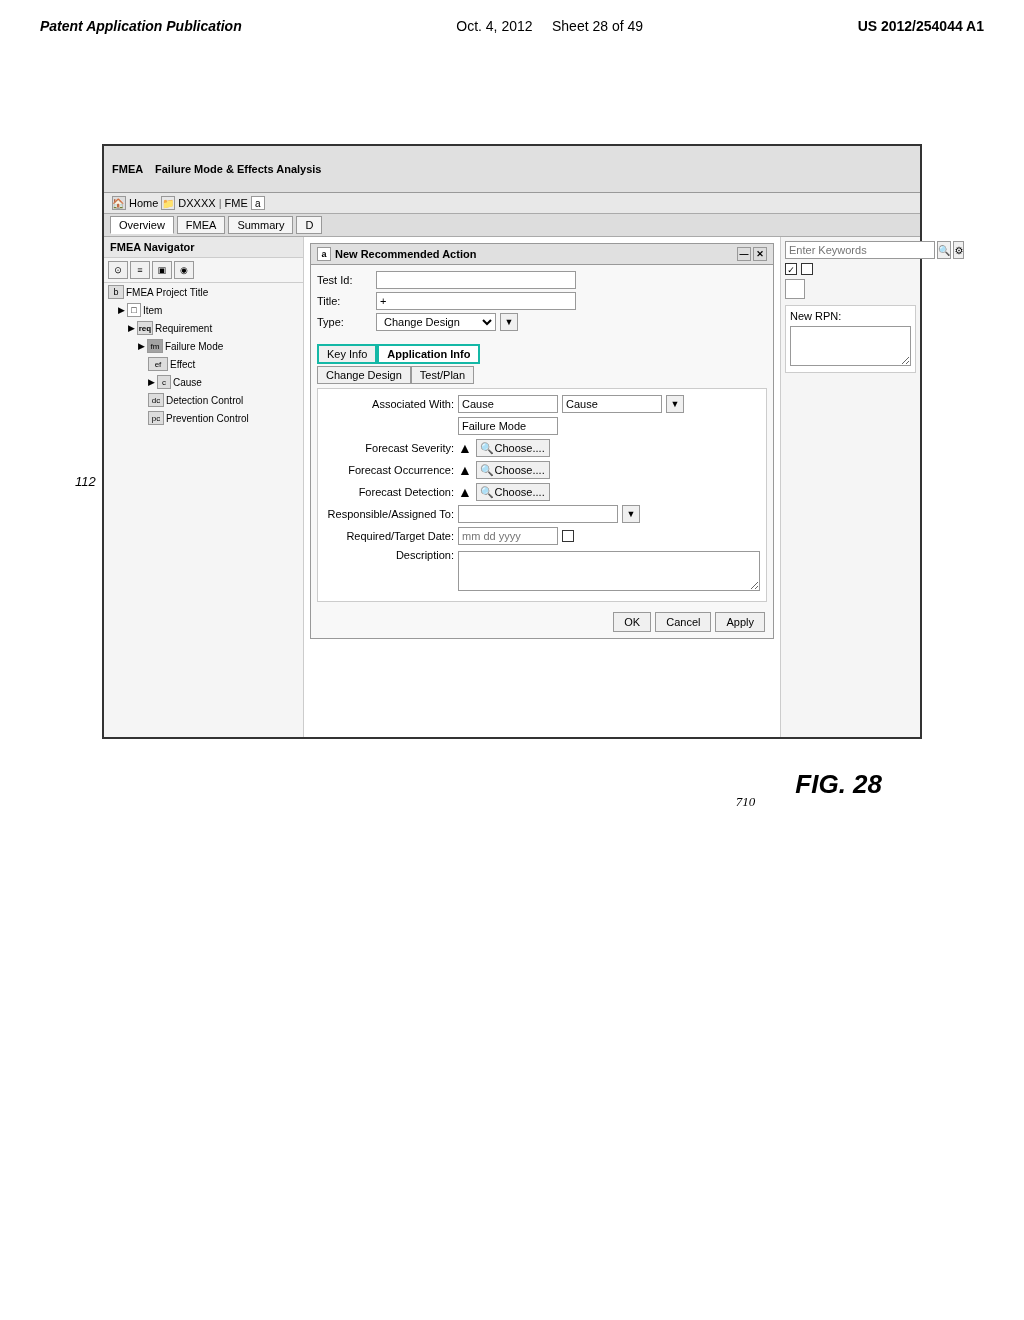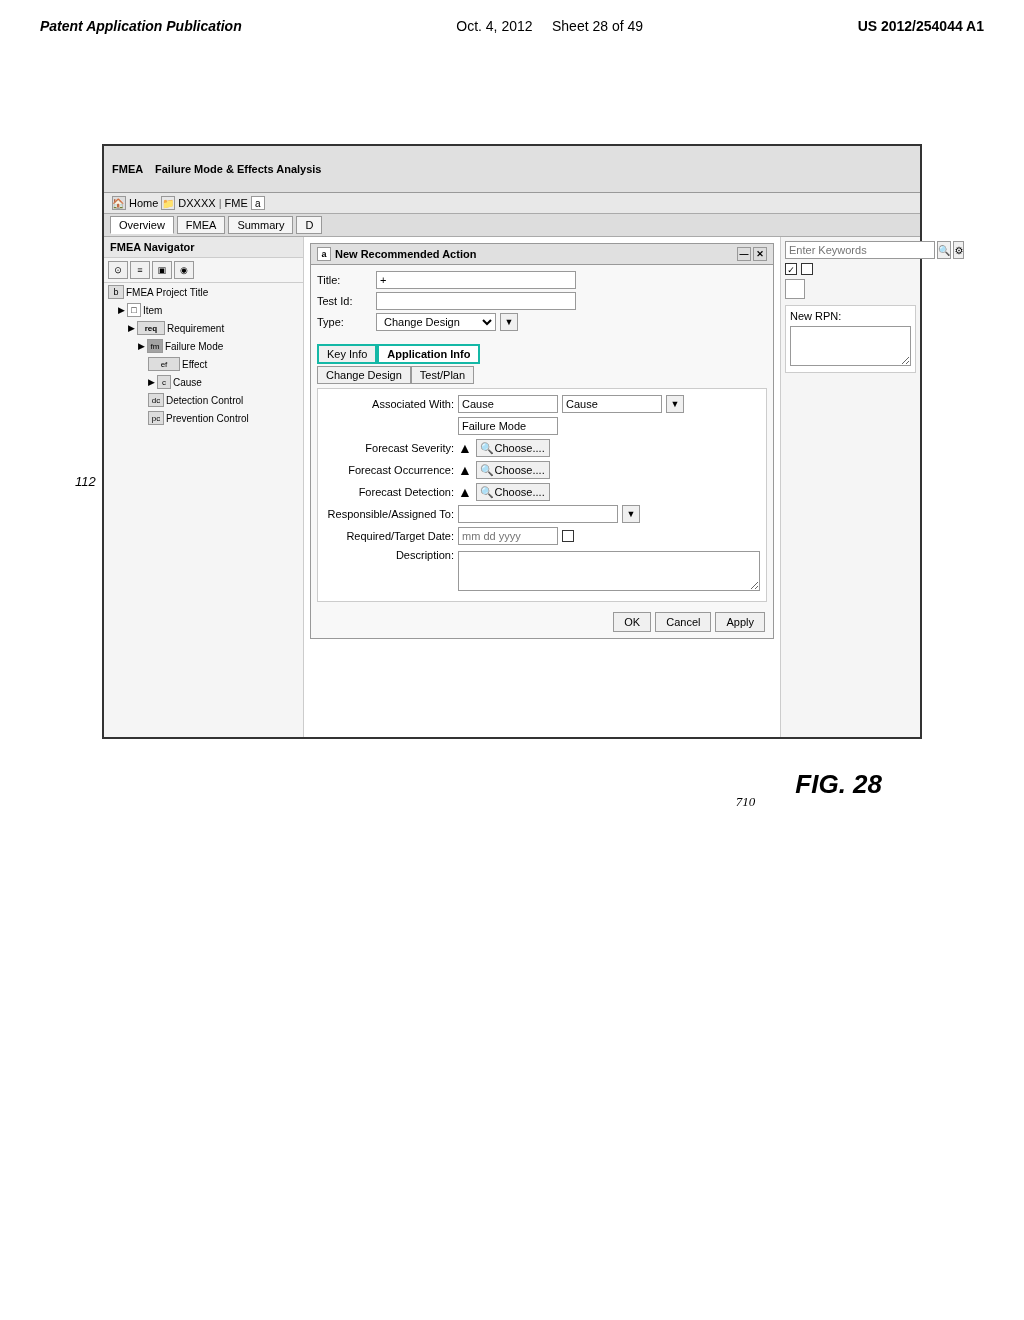--- a/index.html
+++ b/index.html
@@ -505,30 +505,30 @@
             <span style="font-size:9px; border:1px solid #999; background:#ddd; width:16px; height:14px; display:inline-flex; align-items:center; justify-content:center;">b</span>
             <span style="font-size:10px;">FMEA Project Title</span>
           </div>
           <div class="tree-item level1">
             <span class="tree-triangle">▶</span>
             <span style="font-size:9px; border:1px solid #999; background:#fff; width:14px; height:14px; display:inline-flex; align-items:center; justify-content:center;">□</span>
             <span style="font-size:10px;">Item</span>
           </div>
           <div class="tree-item level2">
             <span class="tree-triangle">▶</span>
-            <span style="font-size:8px; border:1px solid #999; background:#ddd; width:28px; height:14px; display:inline-flex; align-items:center; justify-content:center; font-weight:bold;">req</span>
+            <span style="font-size:8px; border:1px solid #999; background:#ddd; width:16px; height:14px; display:inline-flex; align-items:center; justify-content:center; font-weight:bold;">req</span>
             <span style="font-size:10px;">Requirement</span>
           </div>
           <div class="tree-item level3">
             <span class="tree-triangle">▶</span>
             <span style="font-size:8px; border:1px solid #999; background:#a3a3a3; width:16px; height:14px; display:inline-flex; align-items:center; justify-content:center;">fm</span>
             <span style="font-size:10px;">Failure Mode</span>
           </div>
           <div class="tree-item level4">
-            <span style="font-size:8px; border:1px solid #999; background:#ddd; width:32px; height:14px; display:inline-flex; align-items:center; justify-content:center;">ef</span>
+            <span style="font-size:8px; border:1px solid #999; background:#ddd; width:20px; height:14px; display:inline-flex; align-items:center; justify-content:center;">ef</span>
             <span style="font-size:10px;">Effect</span>
           </div>
           <div class="tree-item level4">
             <span class="tree-triangle">▶</span>
             <span style="font-size:8px; border:1px solid #999; background:#ddd; width:14px; height:14px; display:inline-flex; align-items:center; justify-content:center;">c</span>
             <span style="font-size:10px;">Cause</span>
           </div>
           <div class="tree-item level4">
             <span style="font-size:8px; border:1px solid #999; background:#ddd; width:16px; height:14px; display:inline-flex; align-items:center; justify-content:center;">dc</span>
             <span style="font-size:10px;">Detection Control</span>
@@ -547,27 +547,27 @@
               <span>New Recommended Action</span>
               <div class="action-panel-controls">
                 <div class="panel-ctrl-btn">—</div>
                 <div class="panel-ctrl-btn">✕</div>
               </div>
             </div>
 
             <div class="action-fields">
 
               <div class="field-row">
+                <span class="field-label">Test Id:</span>
+                <input class="field-input wide" type="text" style="">
+              </div>
+
+              <div class="field-row">
                 <span class="field-label">Title:</span>
                 <input class="field-input wide" type="text" value="+" style="">
-              </div>
-
-              <div class="field-row">
-                <span class="field-label">Test Id:</span>
-                <input class="field-input wide" type="text" style="">
               </div>
 
               <div class="field-row">
                 <span class="field-label">Type:</span>
                 <select class="field-input medium">
                   <option>Change Design</option>
                   <option>Test/Plan</option>
                 </select>
                 <div class="dropdown-btn">▼</div>
               </div>

